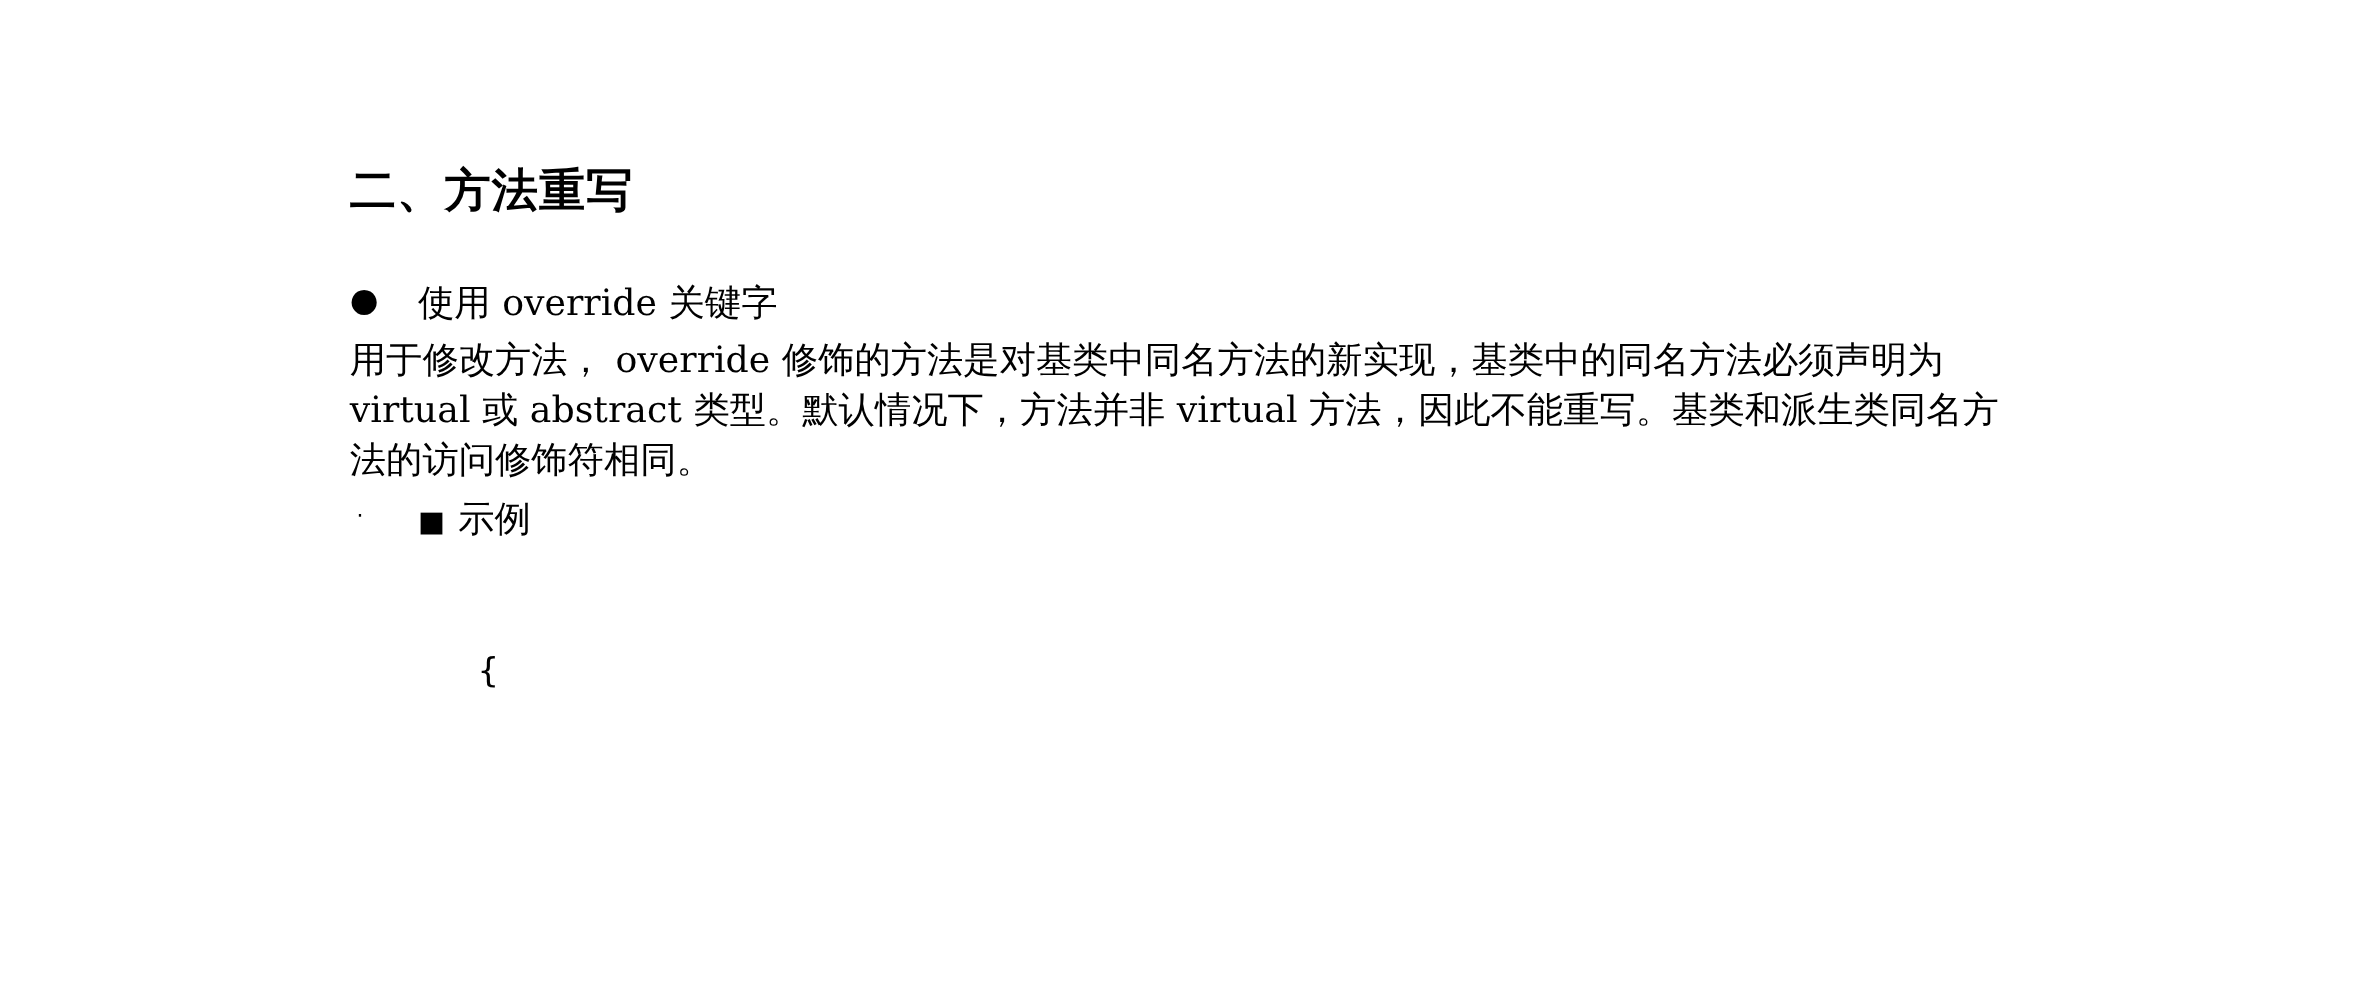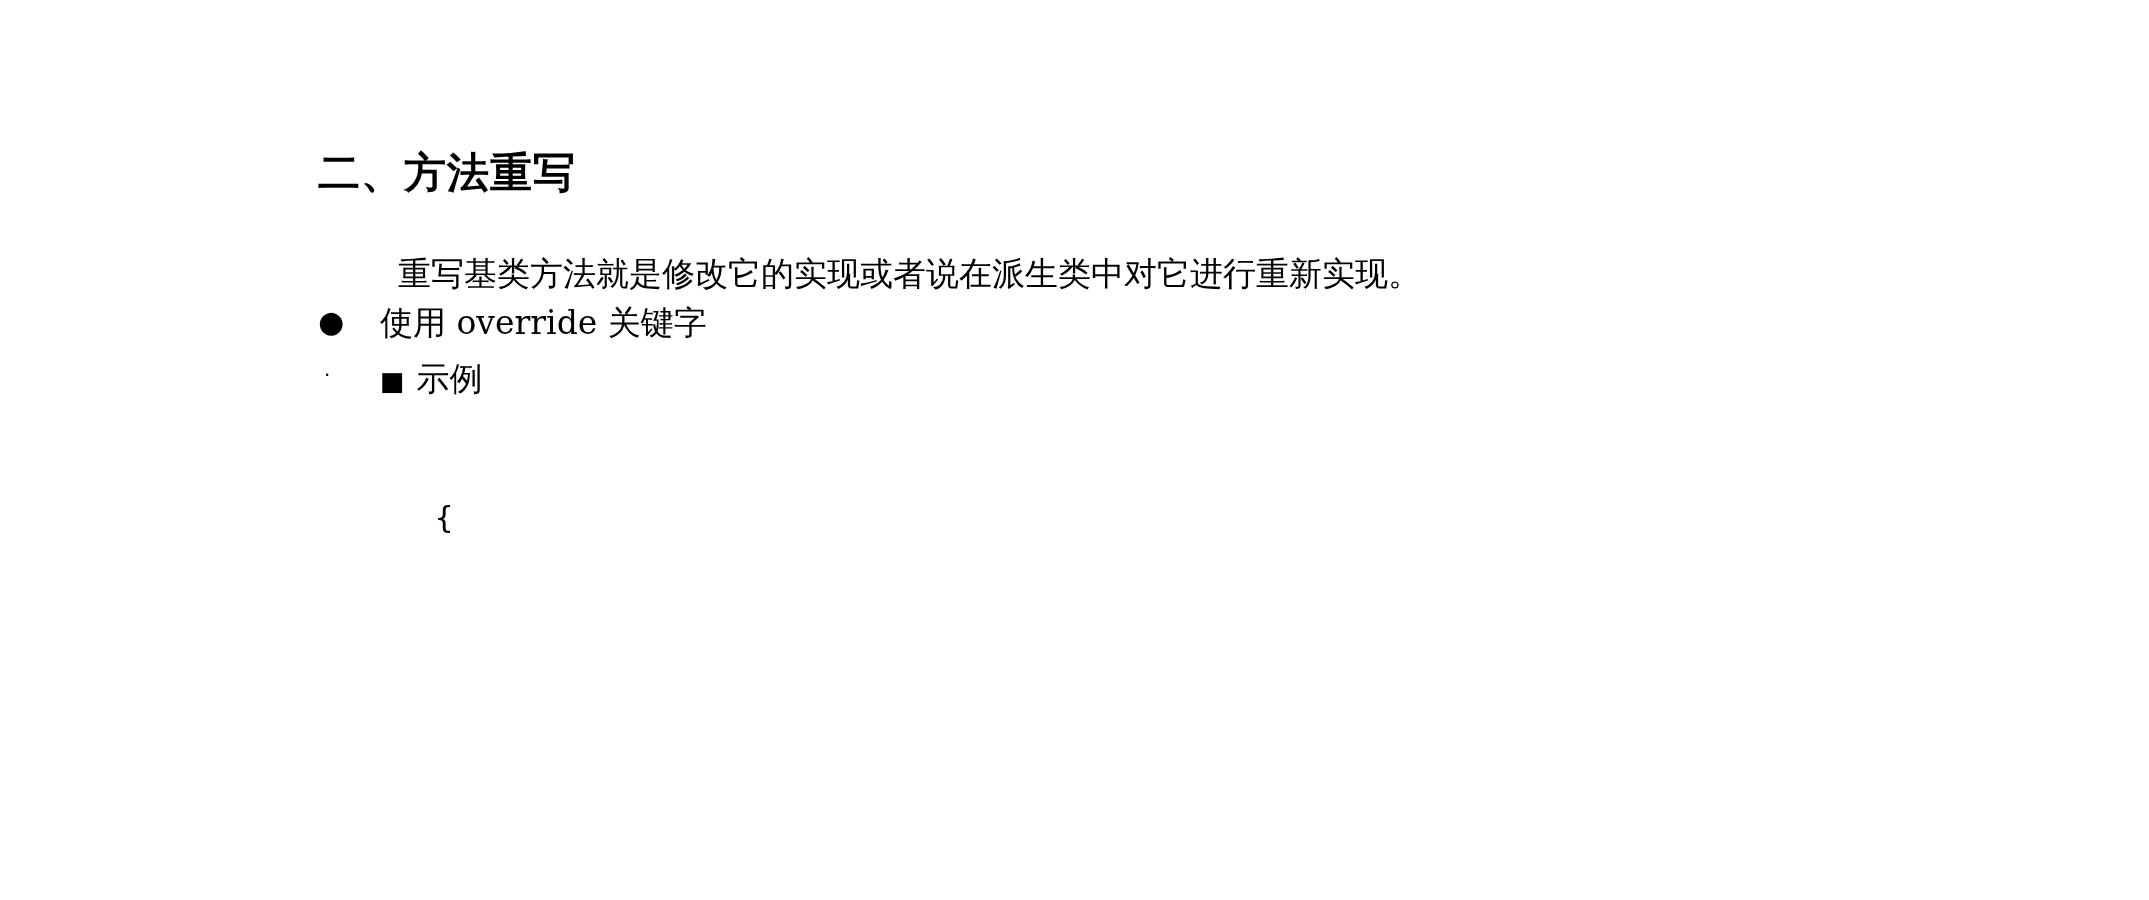--- a/index.html
+++ b/index.html
@@ -101,27 +101,27 @@
   .spacer-8 { height: 8px; }
 </style>
 </head>
 <body>
 
 <div class="page">
   <div class="content">
 
     <h1 class="heading">二、方法重写</h1>
 
-    <p class="para para-indent">重写基类方法就是修改它的实现或者说在派生类中对它进行重新实现。</p>
 
     <div class="bullet-line">
       <span class="bullet-dot">●</span>
       <span class="bullet-text">使用 override 关键字</span>
     </div>
 
+    <p class="body-block">用于修改方法， override 修饰的方法是对基类中同名方法的新实现，基类中的同名方法必须声明为 virtual 或 abstract 类型。默认情况下，方法并非 virtual 方法，因此不能重写。基类和派生类同名方法的访问修饰符相同。</p>
 
 
     <div class="spacer-8"></div>
 
     <div class="bullet-line">
       <span class="bullet-dot-small">·</span>
       <span class="bullet-text"><span class="square-marker">■</span><span>示例</span></span>
     </div>
 
     <div class="spacer-8"></div>

